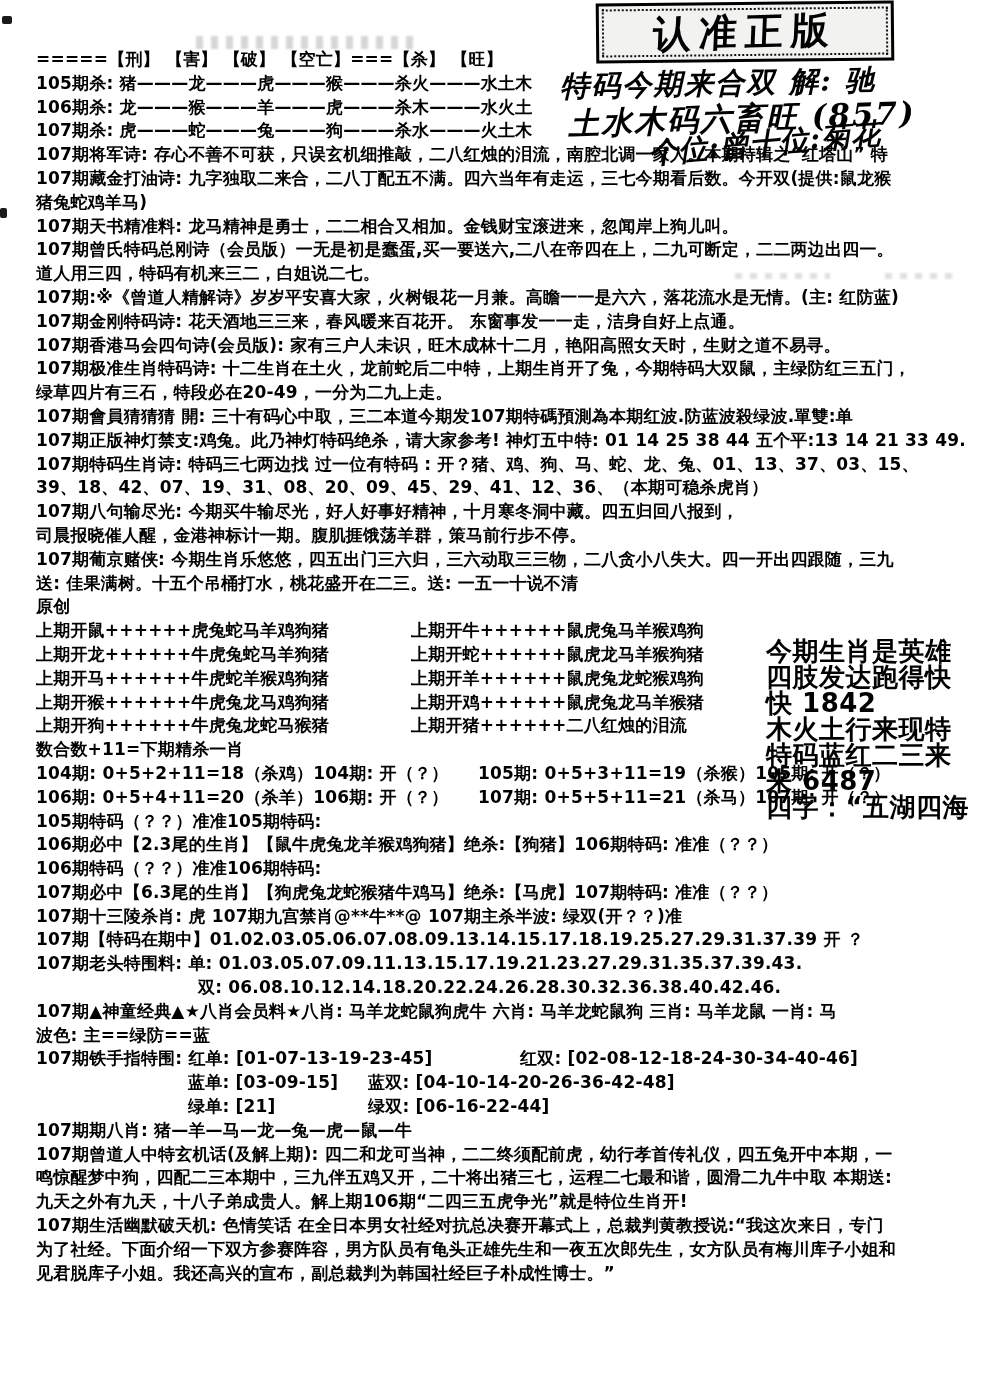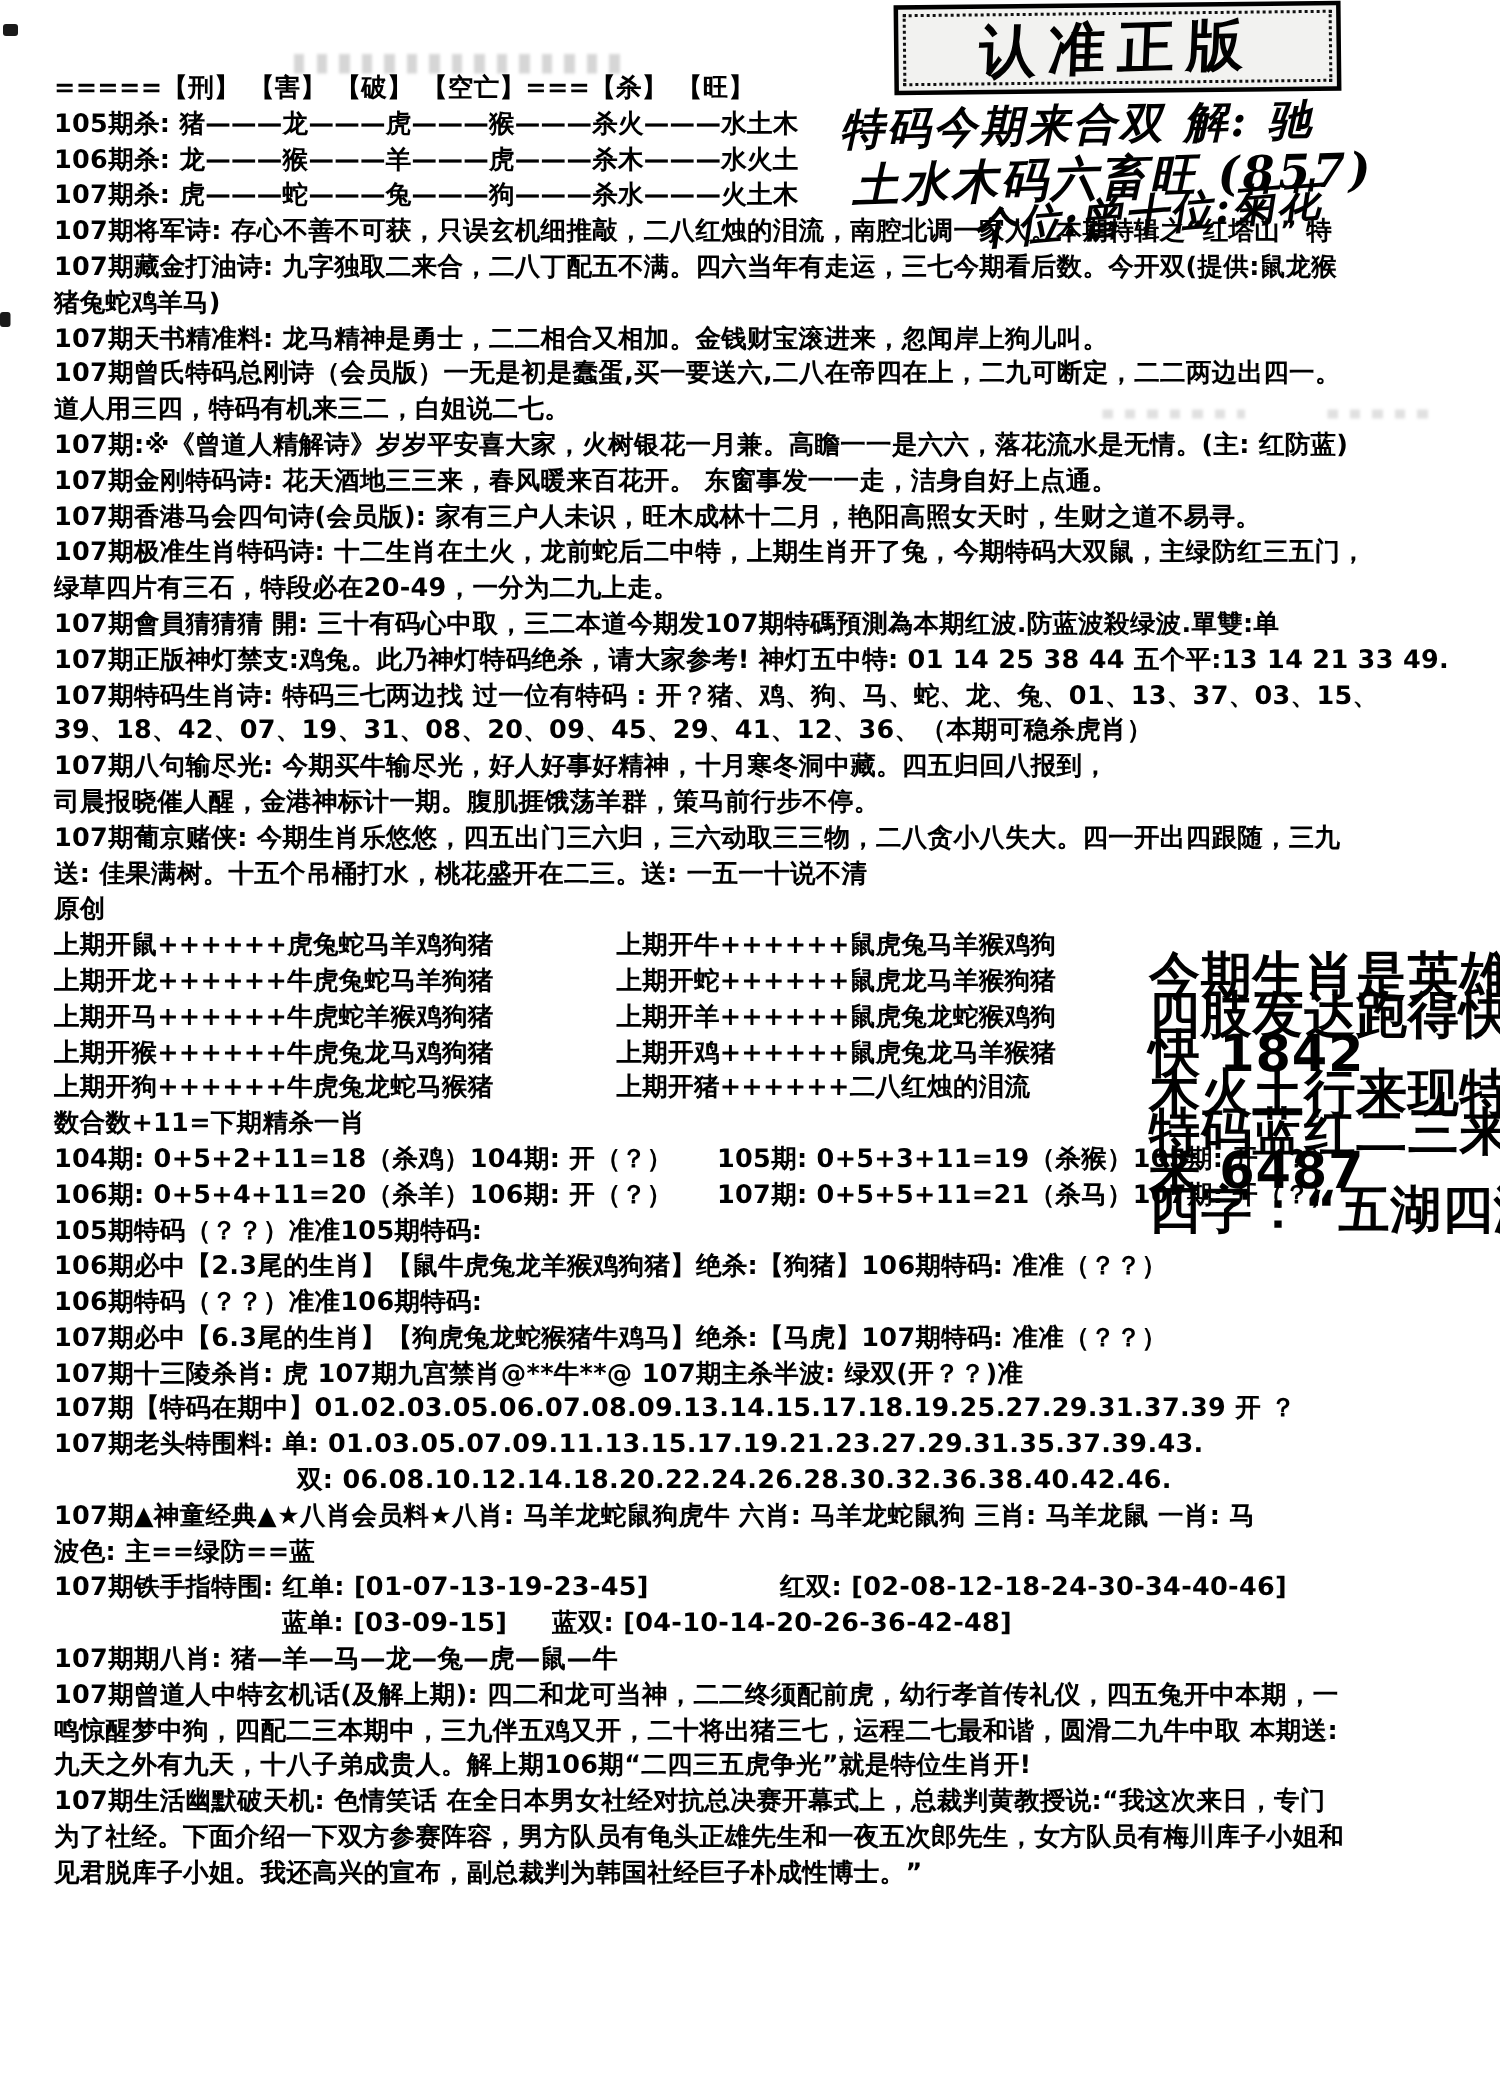--- a/index.html
+++ b/index.html
@@ -20,21 +20,21 @@
   .seal-inner{position:absolute;inset:3px;border:2px dotted #111;}
   .seal-text{position:relative;font-family:"DejaVu Serif","Liberation Serif",serif;font-weight:900;
         font-size:38px;letter-spacing:8px;transform:skewX(-4deg) rotate(-1deg);line-height:1;}
   
   .hw{position:absolute;font-family:"DejaVu Serif","Liberation Serif",serif;font-weight:900;
       font-style:italic;white-space:nowrap;}
   .hw1{left:560px;top:64px;font-size:29px;letter-spacing:2px;transform:rotate(-1.2deg);}
   .hw2{left:568px;top:98px;font-size:31px;letter-spacing:2px;transform:rotate(-1.8deg);}
   .hw3{left:648px;top:124px;font-size:29px;letter-spacing:1px;transform:rotate(-5deg);}
   
-  .bold-block{position:absolute;left:766px;top:638px;width:232px;font-size:34px;font-weight:900;
+  .bold-block{position:absolute;left:766px;top:638px;width:232px;font-size:26px;font-weight:900;
       line-height:26px;letter-spacing:0.5px;white-space:nowrap;}
   
   .smudge{position:absolute;opacity:0.4;filter:blur(1px);
       background:repeating-linear-gradient(90deg,#9a9a9a 0 7px,transparent 7px 15px);}
   .s1{left:196px;top:36px;width:225px;height:13px;}
   .s2{left:735px;top:273px;width:95px;height:6px;opacity:0.3;}
   .s3{left:885px;top:273px;width:70px;height:6px;opacity:0.3;}
   .dot{position:absolute;background:#1a1a1a;}
   .d1{left:2px;top:16px;width:10px;height:8px;border-radius:2px;}
   .d2{left:0px;top:208px;width:7px;height:10px;border-radius:2px;}
@@ -139,20 +139,24 @@
     <div class="ln">波色: 主==绿防==蓝</div>
 
     <div class="ln">
       <span>107期铁手指特围: 红单: [01-07-13-19-23-45]</span>
       <span class="r484">红双: [02-08-12-18-24-30-34-40-46]</span>
     </div>
     <div class="ln ind152">
       <span>蓝单: [03-09-15]</span>
       <span class="r484" style="left:332px;">蓝双: [04-10-14-20-26-36-42-48]</span>
     </div>
+    <div class="ln ind152">
+      <span>绿单: [21]</span>
+      <span class="r484" style="left:332px;">绿双: [06-16-22-44]</span>
+    </div>
 
     <div class="ln">107期期八肖: 猪—羊—马—龙—兔—虎—鼠—牛</div>
     <div class="ln">107期曾道人中特玄机话(及解上期): 四二和龙可当神，二二终须配前虎，幼行孝首传礼仪，四五兔开中本期，一</div>
     <div class="ln">鸣惊醒梦中狗，四配二三本期中，三九伴五鸡又开，二十将出猪三七，运程二七最和谐，圆滑二九牛中取  本期送:</div>
     <div class="ln">九天之外有九天，十八子弟成贵人。解上期106期“二四三五虎争光”就是特位生肖开!</div>
     <div class="ln">107期生活幽默破天机: 色情笑话 在全日本男女社经对抗总决赛开幕式上，总裁判黄教授说:“我这次来日，专门</div>
     <div class="ln">为了社经。下面介绍一下双方参赛阵容，男方队员有龟头正雄先生和一夜五次郎先生，女方队员有梅川库子小姐和</div>
     <div class="ln">见君脱库子小姐。我还高兴的宣布，副总裁判为韩国社经巨子朴成性博士。”</div>
   </div>
 </div>

